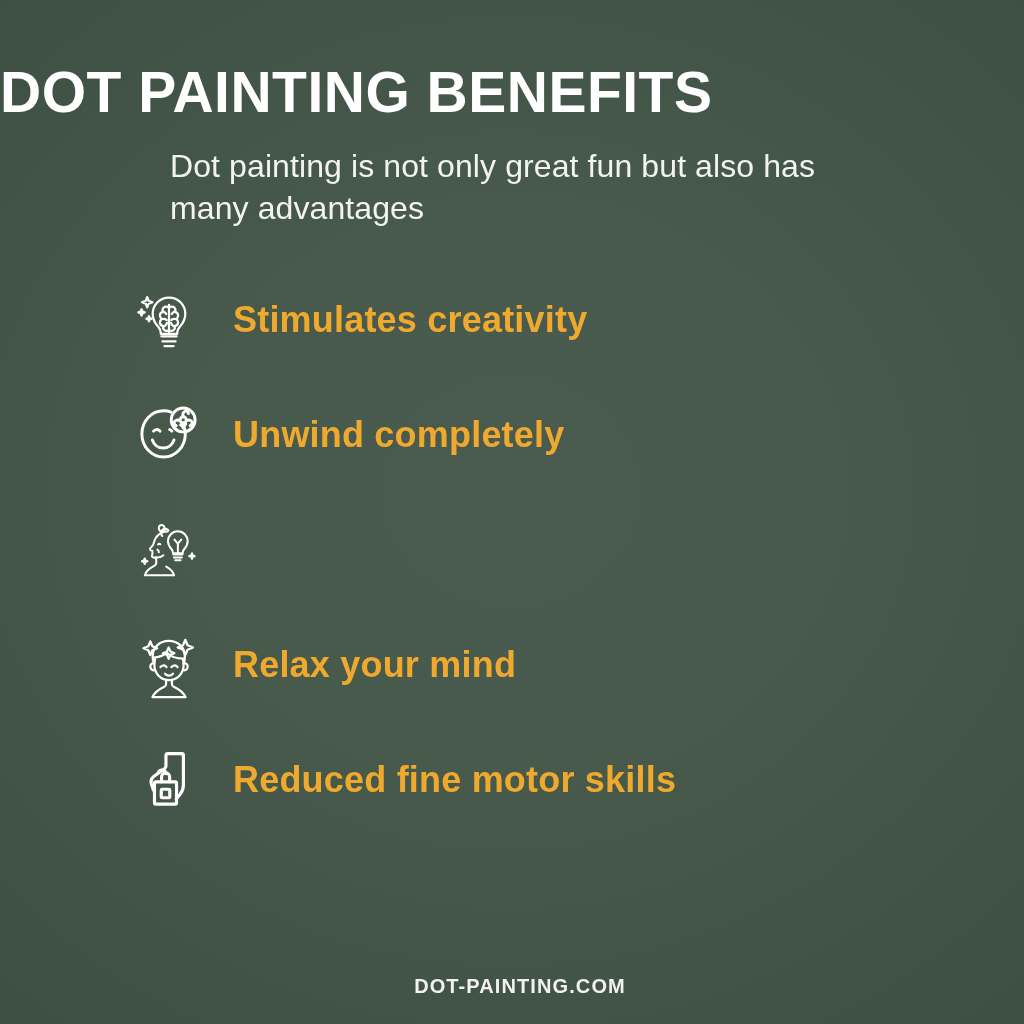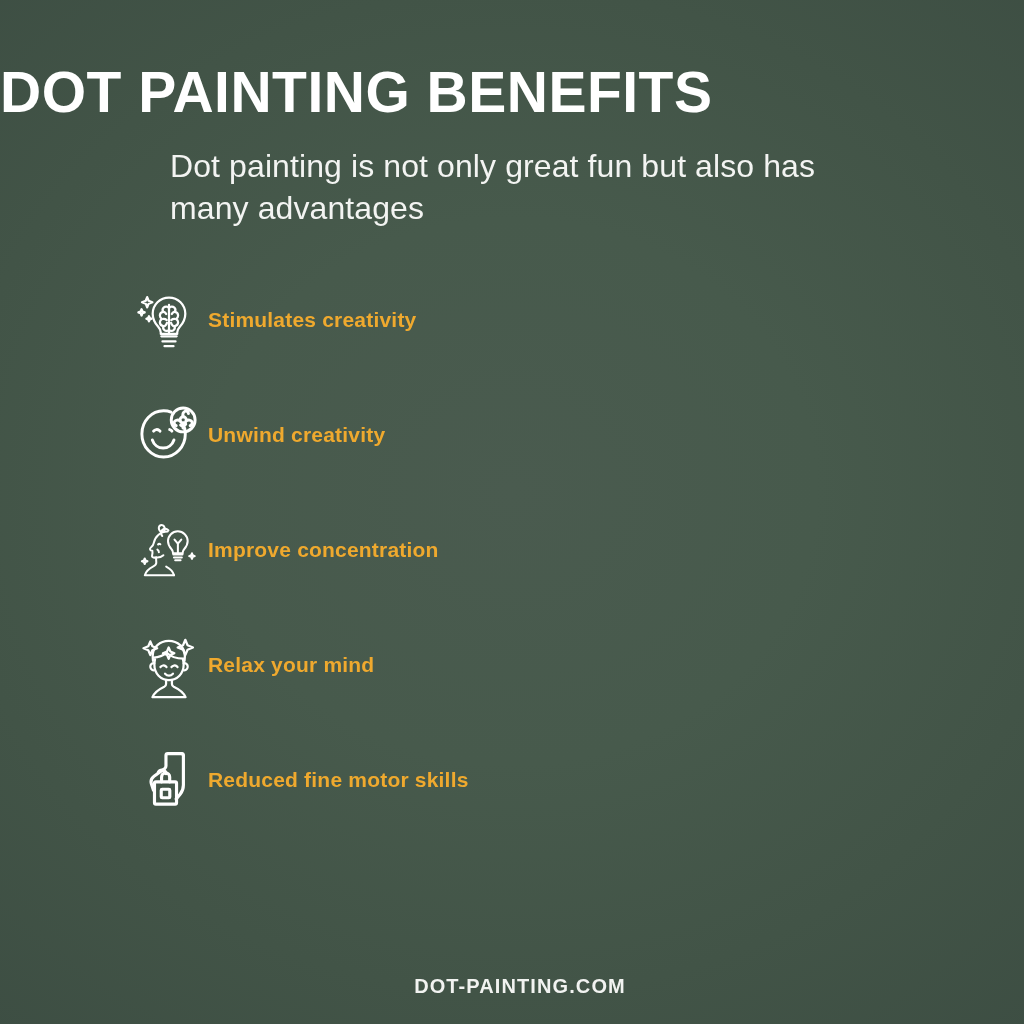--- a/index.html
+++ b/index.html
@@ -80,24 +80,25 @@
     justify-content: center;
   }
 
   .benefit-icon svg {
     width: 72px;
     height: 72px;
     display: block;
   }
 
   .benefit-label {
+    margin-left: 25px;
     color: #efa92e;
     font-family: "Liberation Sans", sans-serif;
     font-weight: bold;
-    font-size: 21px;
+    font-size: 36px;
     letter-spacing: 0.2px;
     white-space: nowrap;
   }
 
   
   .footer {
     position: absolute;
     left: 16px;
     right: 0;
     bottom: 26px;
@@ -150,21 +151,21 @@
           <path d="M17.2 36.4c1.4 4.3 5.2 7.2 9.6 7.2s8.2-2.9 9.6-7.2"></path>
           <circle cx="44.6" cy="18.6" r="10.6"></circle>
           <circle cx="44.6" cy="18.6" r="2.8"></circle>
           <path d="M44.6 15.8c-.6-2.1.2-4.2 1.7-4.9 1.4-.6 2.8.4 3 2"></path>
           <path d="M47.3 19.3c1.9-1 4.1-.7 5 .7.8 1.3 0 3-1.5 3.7"></path>
           <path d="M41.9 19.3c-1.9-1-4.1-.7-5 .7-.8 1.3 0 3 1.5 3.7"></path>
           <path d="M44.6 21.4v4.5"></path>
           <path d="M44.6 24l2.3-1.6M44.6 24.8l-2.3-1.6"></path>
         </svg>
       </span>
-      <span class="benefit-label">Unwind creativity</span>
+      <span class="benefit-label">Unwind completely</span>
     </div>
 
     <div class="benefit-row">
       <span class="benefit-icon">
         <svg viewBox="0 0 64 64" fill="none" stroke="#ffffff" stroke-width="1.8" stroke-linecap="round" stroke-linejoin="round">
           <path d="M30.8 15.6c-6.6 0-11.4 4.6-12.4 10.3-.3 1.7-1.1 2.6-2.1 3.4-1 .8-1.5 1.5-1.1 2.4.3.7 1.2 1 2 1 .3 1.7.1 2.9-.2 3.9-.3 1 .1 1.8 1.2 2 .8.2 1.6.2 2.3.1"></path>
           <path d="M20.5 38.7c0 1.8.2 3.4.2 4.6 0 1.4-.6 2.2-2.6 3.2-3.6 1.8-6.6 4.6-7.6 7.9h26"></path>
           <path d="M36.5 54.4c-.9-3.2-3.6-5.9-7-7.7"></path>
           <path d="M22.3 27.1c.5-.6 1.4-.7 2-.2"></path>
           <path d="M21.7 31.6c.8.5 1.3 1.4 1.3 2.4"></path>
@@ -172,21 +173,20 @@
           <path d="M26 19.5c-1.6-1.7-1.4-4.3.4-5.6 1.6-1.2 3.9-.9 5.1.7"></path>
           <ellipse cx="25.6" cy="12.9" rx="2.6" ry="3.1" transform="rotate(-20 25.6 12.9)"></ellipse>
           <path d="M48.6 24.1c0 3.4-1.6 5.5-3 7-.9 1-1.4 1.9-1.4 3.1v.7h-8.7v-.7c0-1.2-.5-2.1-1.4-3.1-1.4-1.5-3-3.6-3-7 0-4.8 3.9-8.7 8.7-8.7s8.8 3.9 8.8 8.7z"></path>
           <path d="M35.8 35.9h8.2M36.4 38.6h7M37.5 41.2h4.8"></path>
           <path d="M39.9 26.3v9.1"></path>
           <path d="M36.9 22.7l3 3.6 3-3.6"></path>
           <path d="M52.4 34.9l.7 1.8 1.8.7-1.8.7-.7 1.8-.7-1.8-1.8-.7 1.8-.7z"></path>
           <path d="M10.4 39.5l.7 1.8 1.8.7-1.8.7-.7 1.8-.7-1.8-1.8-.7 1.8-.7z"></path>
         </svg>
       </span>
-      <span class="benefit-label">Improve concentration</span>
     </div>
 
 
     <div class="benefit-row">
       <span class="benefit-icon">
         <svg viewBox="0 0 64 64" fill="none" stroke="#ffffff" stroke-width="2" stroke-linecap="round" stroke-linejoin="round">
           <path d="M17.8 28.4c-.2-1.5-.3-3-.3-4.3 0-8 6.4-13.6 14.3-13.6s14.3 5.6 14.3 13.6c0 1.3-.1 2.8-.3 4.3"></path>
           <path d="M18.4 25.4c4.5-.3 8.4-1.8 11.7-4.4 2.9 3.3 8 5.3 14.9 5.3"></path>
           <path d="M19.6 26.9c-.4 1.6-.6 3.4-.6 5.2 0 7.4 5.6 13.4 13 13.4s13-6 13-13.4c0-1.8-.2-3.6-.6-5.2"></path>
           <path d="M18.9 30.5c-1.8-.4-3.3.8-3.5 2.6-.2 1.9 1.2 3.5 3.1 3.7"></path>

